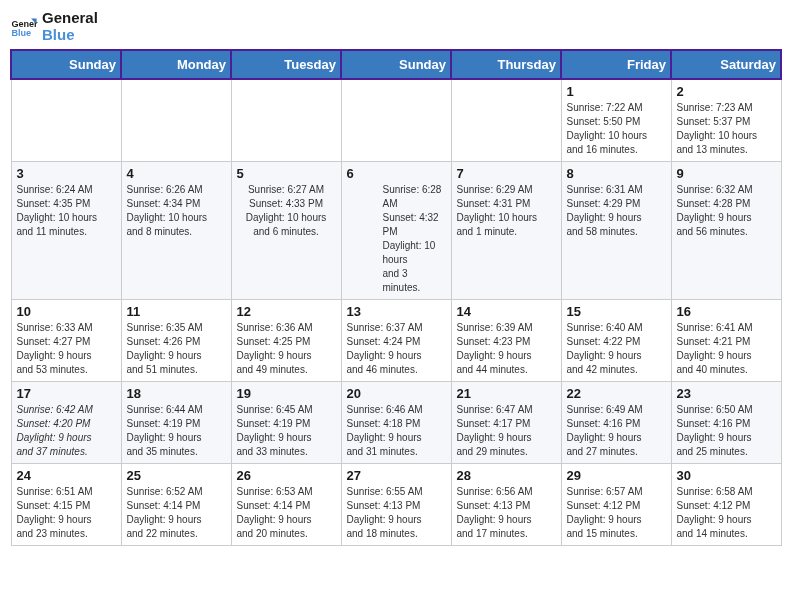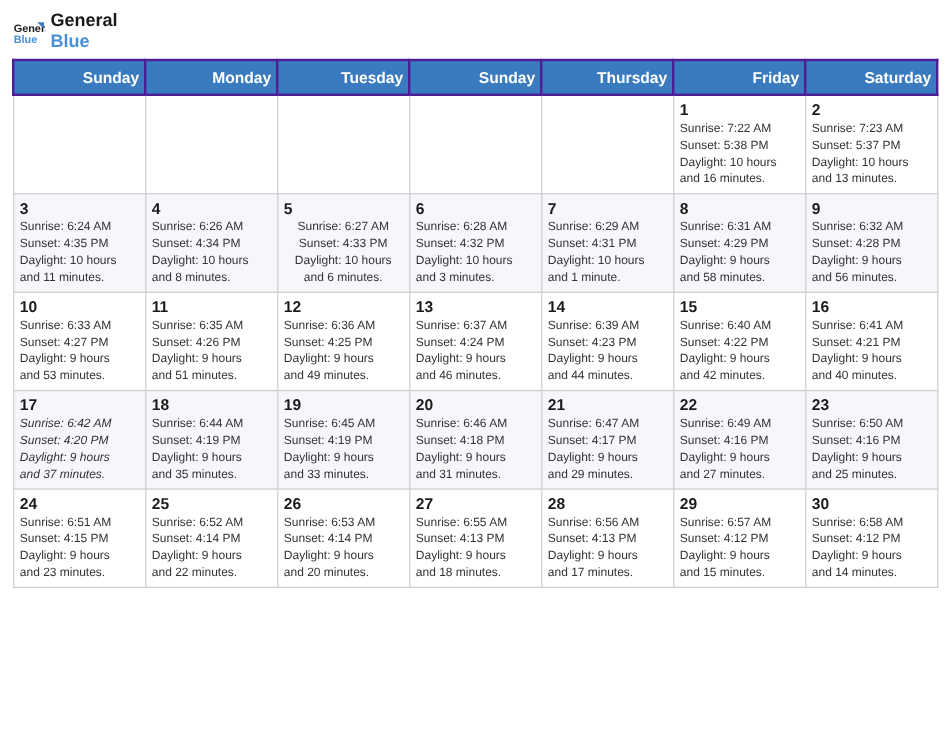--- a/index.html
+++ b/index.html
@@ -116,21 +116,21 @@
   <tbody id="calendar-body">
   <tr>
         <td class="empty-cell"></td>
         <td class="empty-cell"></td>
         <td class="empty-cell"></td>
         <td class="empty-cell"></td>
         <td class="empty-cell"></td>
         <td>
           <span class="day-number">1</span>
           <div class="day-info" style="white-space: pre-line;">Sunrise: 7:22 AM
-Sunset: 5:38 PM
+Sunset: 5:50 PM
 Daylight: 10 hours
 and 16 minutes.</div>
         </td>
         <td>
           <span class="day-number">2</span>
           <div class="day-info" style="white-space: pre-line;">Sunrise: 7:23 AM
 Sunset: 5:37 PM
 Daylight: 10 hours
 and 13 minutes.</div>
         </td>
@@ -152,21 +152,21 @@
         </td>
         <td>
           <span class="day-number">5</span>
           <div class="day-info" style="white-space: pre-line; text-align: center;">Sunrise: 6:27 AM
 Sunset: 4:33 PM
 Daylight: 10 hours
 and 6 minutes.</div>
         </td>
         <td>
           <span class="day-number">6</span>
-          <div class="day-info" style="white-space: pre-line;">Sunrise: 6:28 AM
+          <div class="day-info" style="white-space: pre-line; margin-left: 36px;">Sunrise: 6:28 AM
 Sunset: 4:32 PM
 Daylight: 10 hours
 and 3 minutes.</div>
         </td>
         <td>
           <span class="day-number">7</span>
           <div class="day-info" style="white-space: pre-line;">Sunrise: 6:29 AM
 Sunset: 4:31 PM
 Daylight: 10 hours
 and 1 minute.</div>

